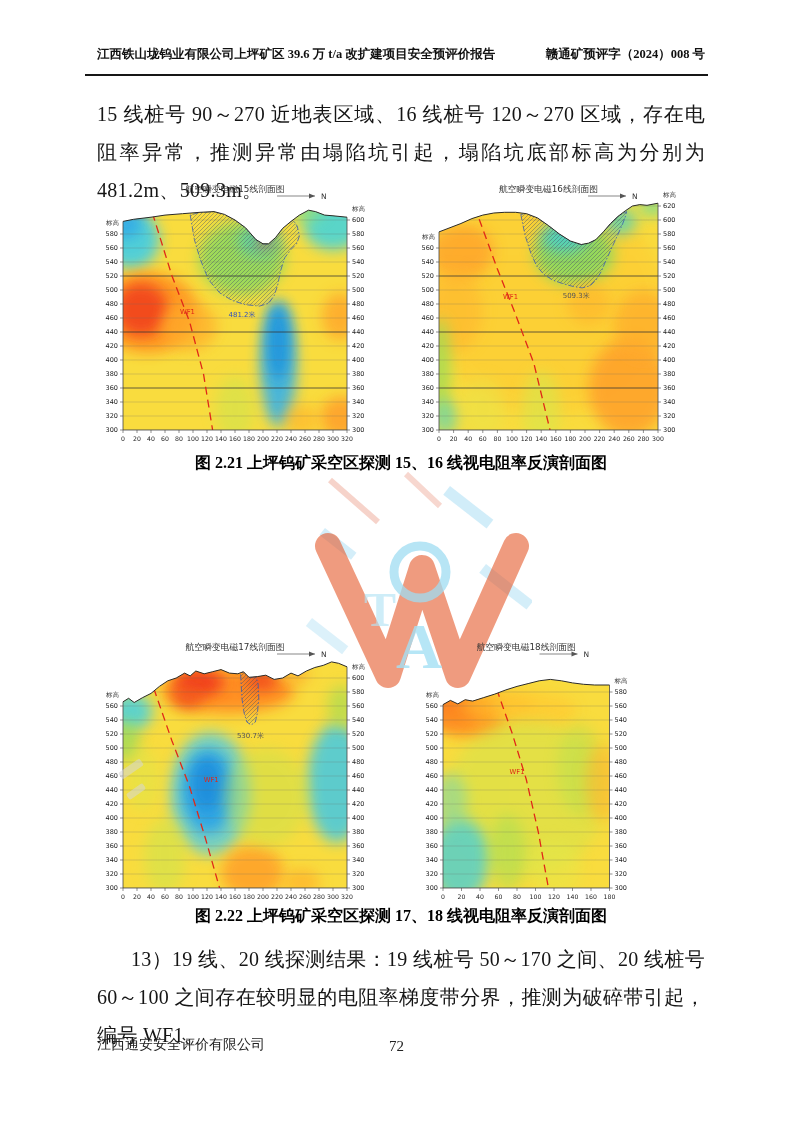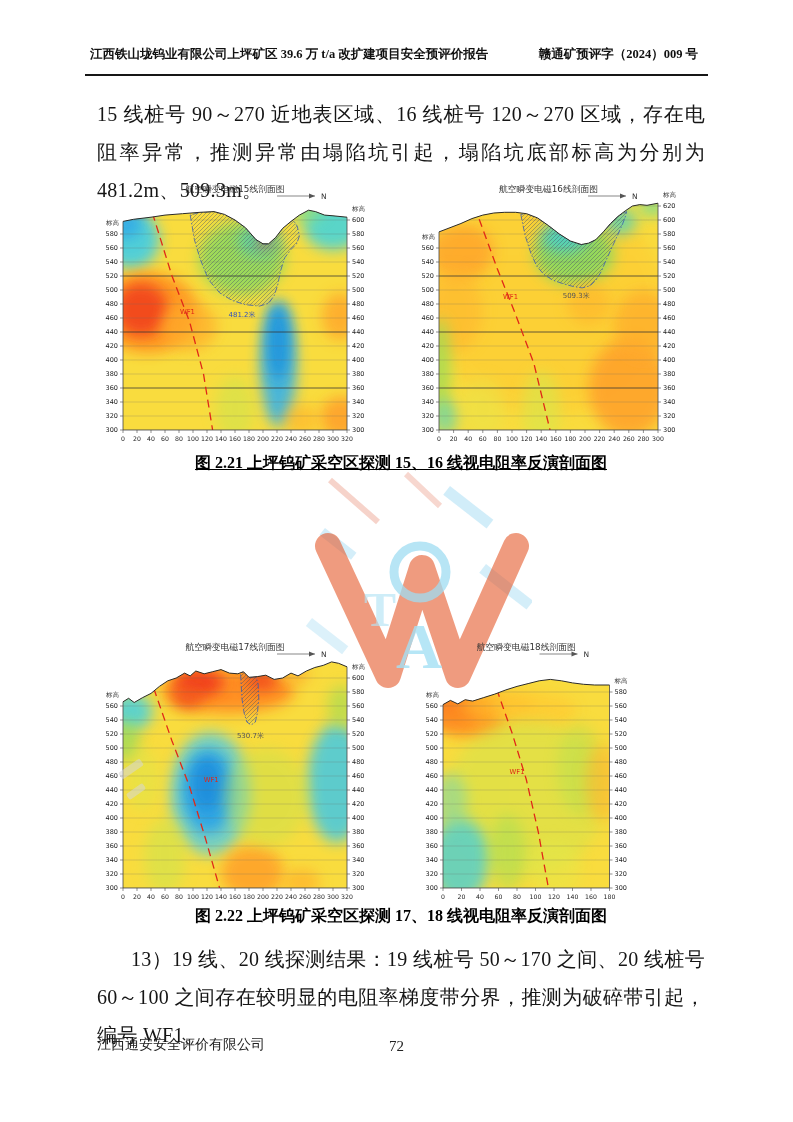--- a/index.html
+++ b/index.html
@@ -1,18 +1,18 @@
 <!DOCTYPE html>
 <html><head>
 <meta charset="utf-8">
 <style>
   html,body{margin:0;padding:0;background:#9a9a9a;}
   .page{position:relative;width:793px;height:1122px;margin:0 auto;background:#ffffff;overflow:hidden;
         font-family:"Liberation Serif","DejaVu Serif",serif;color:#151515;}
-  .hdr{position:absolute;top:46px;left:90px;width:608px;display:flex;justify-content:space-between;
+  .hdr{position:absolute;top:46px;left:97px;width:608px;display:flex;justify-content:space-between;
        font-weight:bold;font-size:12.5px;white-space:nowrap;color:#111;}
   .rule{position:absolute;top:74px;left:85px;width:623px;height:2px;background:#161616;}
   .body-text{position:absolute;left:97px;width:608px;margin:0;font-size:20px;line-height:38px;
              text-align:justify;letter-spacing:.3px;}
   .indent{text-indent:34px;}
   .caption{position:absolute;left:97px;width:608px;text-align:center;font-weight:bold;font-size:16px;color:#000;}
   .figure{position:absolute;left:97px;width:608px;}
   .plots{display:flex;justify-content:space-between;}
   .plot-svg text{font-family:"DejaVu Sans","Liberation Sans",sans-serif;}
   .footer-company{position:absolute;top:1036px;left:97px;font-size:14px;color:#222;}
@@ -33,21 +33,21 @@
     <rect x="186" y="96" width="60" height="11" transform="rotate(38 186 96)" fill="#c5e8f7" opacity=".75"></rect>
     <rect x="12" y="150" width="46" height="10" transform="rotate(38 12 150)" fill="#c5e8f7" opacity=".6"></rect>
     <path d="M28,78 L88,207 L122,100 L158,207 L216,78" fill="none" stroke="#e4582a" stroke-width="26" stroke-linecap="round" stroke-linejoin="round" opacity=".6"></path>
     <circle cx="120" cy="104" r="26" fill="none" stroke="#9fdcf2" stroke-width="9" opacity=".75"></circle>
     <text x="64" y="158" font-size="48" font-weight="bold" fill="#b5e4f5" opacity=".65">T</text>
     <text x="96" y="200" font-size="64" font-weight="bold" fill="#a5e0f5" opacity=".8">A</text>
   </svg>
 
   <div class="hdr">
     <span>江西铁山垅钨业有限公司上坪矿区 39.6 万 t/a 改扩建项目安全预评价报告</span>
-    <span>赣通矿预评字（2024）009 号</span>
+    <span>赣通矿预评字（2024）008 号</span>
   </div>
   <div class="rule"></div>
 
   <p class="body-text" style="top:95px;">15 线桩号 90～270 近地表区域、16 线桩号 120～270 区域，存在电阻率异常，推测异常由塌陷坑引起，塌陷坑底部标高为分别为 481.2m、509.3m。</p>
 
   <div class="figure" style="top:182px;">
     <div class="plots">
       <svg class="plot-svg" viewBox="0 0 292 270" width="292" height="270">
           <defs>
             <filter id="b0" x="-80%" y="-80%" width="260%" height="260%">
@@ -356,21 +356,21 @@
           <line x1="175" x2="213" y1="14" y2="14" stroke="#555" stroke-width="0.7"></line>
           <path d="M213,14 L207,11.6 L207,16.4 Z" fill="#555"></path>
           <text x="219" y="17" text-anchor="start" font-size="7.5" fill="#333">N</text>
           <text x="22" y="57" text-anchor="end" font-size="6.5" fill="#333">标高</text>
           <text x="250" y="15" text-anchor="start" font-size="6.5" fill="#333">标高</text>
           <text x="97.54" y="117.1" text-anchor="middle" font-size="6.8" fill="#e02818">WF1</text>
           <text x="163.24" y="115.69999999999999" text-anchor="middle" font-size="7" fill="#555555">509.3米</text>
         </svg>
     </div>
   </div>
-  <div class="caption" style="top:453px;text-decoration:underline;">图 2.21  上坪钨矿采空区探测 15、16 线视电阻率反演剖面图</div>
+  <div class="caption" style="top:453px;">图 2.21  上坪钨矿采空区探测 15、16 线视电阻率反演剖面图</div>
 
 
   <div class="figure" style="top:640px;">
     <div class="plots">
       <svg class="plot-svg" viewBox="0 0 292 270" width="292" height="270">
           <defs>
             <filter id="b2" x="-80%" y="-80%" width="260%" height="260%">
               <feGaussianBlur stdDeviation="7"></feGaussianBlur>
             </filter>
             <pattern id="h2" width="4" height="4" patternUnits="userSpaceOnUse">

